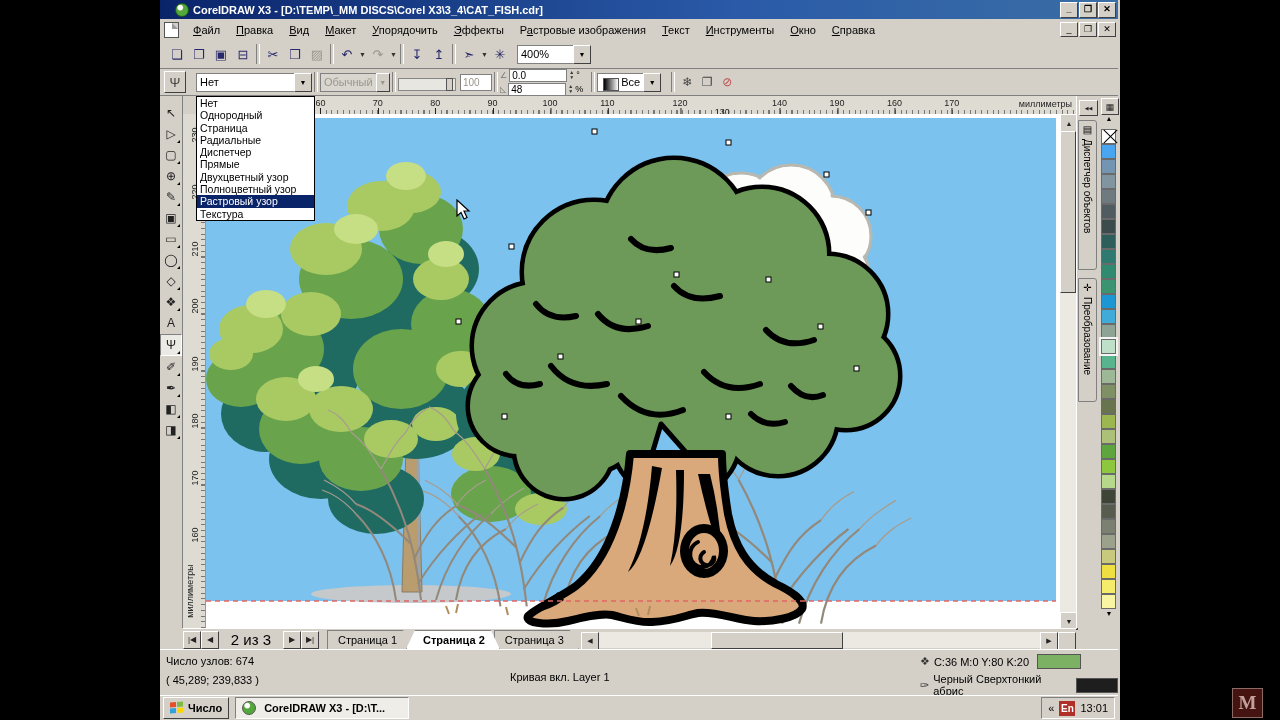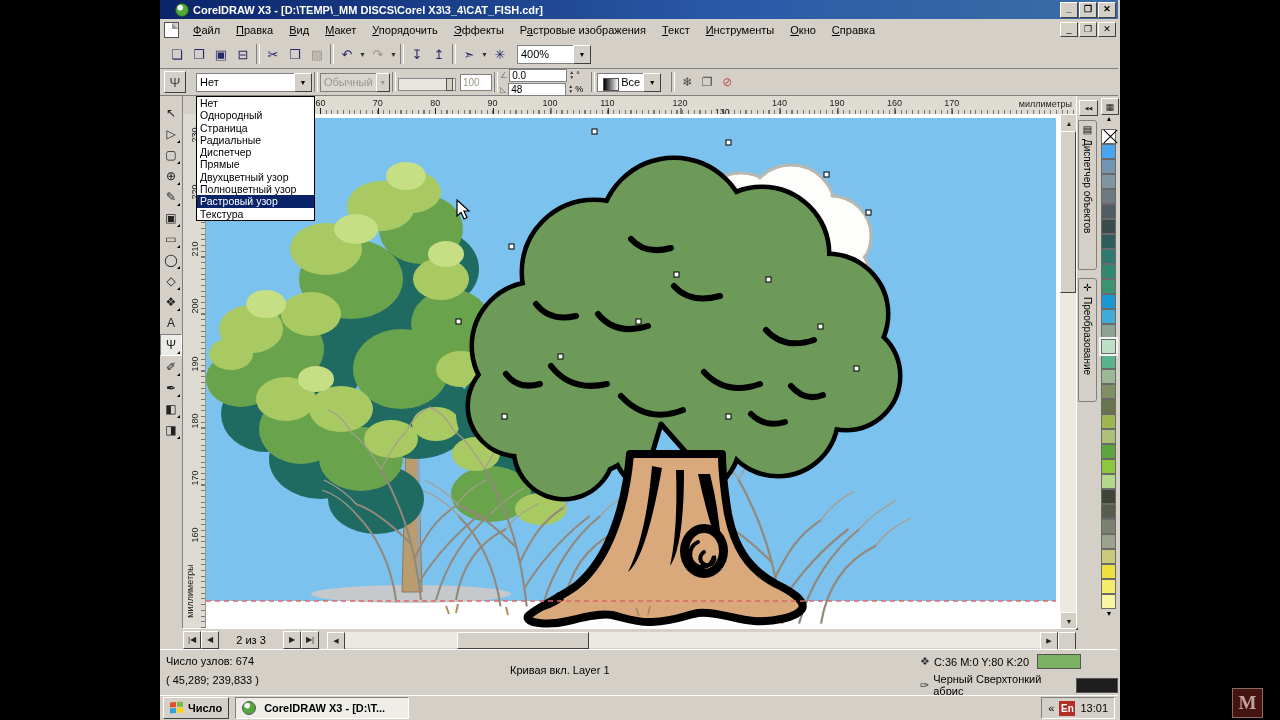--- a/index.html
+++ b/index.html
@@ -87,21 +87,21 @@
   #palette{left:938px;top:96px;width:22px;height:532px;background:#d4d0c8;}
   .swatch{width:15px;height:15px;border:1px solid #6a6a6a;box-sizing:border-box;margin:0 auto;position:relative;}
   .swatch.none{background:#fff;}
   .swatch.none:before,.swatch.none:after{content:"";position:absolute;left:-1px;top:5.5px;width:19px;height:1px;background:#000;transform:rotate(45deg);}
   .swatch.none:after{transform:rotate(-45deg);}
   .swatch.sel{outline:2px solid #f4f4f4;outline-offset:0;z-index:5;}
 
   
   #bottombar{left:23px;top:628px;width:893px;height:21px;background:#d4d0c8;border-top:1px solid #fff;display:flex;align-items:center;}
   .nav-btn{width:16px;height:16px;font-size:8px;display:flex;align-items:center;justify-content:center;color:#222;}
-  #page-count{width:64px;text-align:center;font-size:11px;}
+  #page-count{width:64px;text-align:center;font-size:15px;}
   .ptab{height:18px;line-height:18px;padding:0 14px 0 10px;background:#d4d0c8;border:1px solid #808080;border-bottom:none;
         clip-path:polygon(0 0,calc(100% - 9px) 0,100% 100%,0 100%);font-size:11px;margin-right:-6px;}
   .ptab.active{background:#fff;font-weight:bold;z-index:4;position:relative;clip-path:polygon(9px 0,calc(100% - 9px) 0,100% 100%,0 100%);padding-left:16px;}
   #hscroll{flex:1;height:16px;position:relative;margin-left:8px;}
 
   
   #statusbar{left:0;top:649px;width:958px;height:45px;background:#d4d0c8;border-top:1px solid #fff;font-size:11px;}
   .st-icon{font-size:11px;color:#333;margin-right:4px;}
   .st-swatch{width:42px;height:13px;border:1px solid #555;}
 
@@ -612,32 +612,37 @@
         </div>
     <div class="abs" style="left:3px;top:514px;width:16px;height:12px;text-align:center;font-size:7px;">▼</div>
   </div>
 
   <div id="bottombar" class="abs">
     <span class="nav-btn raised">|◀</span>
     <span class="nav-btn raised">◀</span>
     <span id="page-count">2 из 3</span>
     <span class="nav-btn raised">▶</span>
     <span class="nav-btn raised">▶|</span>
+    <span id="page-tabs" style="display:flex;margin-left:8px;">
+          <span class="ptab">Страница 1</span>
+          <span class="ptab active">Страница 2</span>
+          <span class="ptab">Страница 3</span>
+        </span>
     <div id="hscroll">
       <div class="sb abs" style="left:0;top:0;right:0;height:16px;"></div>
       <div class="sb-btn abs" style="left:0;top:0;width:16px;height:16px;">◀</div>
       <div class="raised abs" style="left:130px;top:0;width:130px;height:15px;"></div>
       <div class="sb-btn abs" style="right:18px;top:0;width:16px;height:16px;">▶</div>
       <div class="raised abs" style="right:0;top:0;width:16px;height:16px;"></div>
     </div>
   </div>
 
   <div id="statusbar" class="abs">
     <div class="abs" style="left:6px;top:5px;">Число узлов: 674</div>
-    <div class="abs" style="left:350px;top:14px;">Кривая вкл. Layer 1</div>
+    <div class="abs" style="left:350px;top:21px;">Кривая вкл. Layer 1</div>
     <div class="abs" style="left:760px;top:4px;display:flex;align-items:center;">
       <span class="st-icon">❖</span>
       <span>C:36 M:0 Y:80 K:20</span>
       <span class="st-swatch" id="fill-swatch" style="margin-left: 8px; background: rgb(124, 177, 99);"></span>
     </div>
     <div class="abs" style="left:6px;top:24px;">( 45,289; 239,833 )</div>
     <div class="abs" style="left:760px;top:23px;display:flex;align-items:center;">
       <span class="st-icon">✑</span>
       <span>Черный  Сверхтонкий абрис</span>
       <span class="st-swatch" id="outline-swatch" style="margin-left: 8px; background: rgb(30, 30, 30);"></span>

